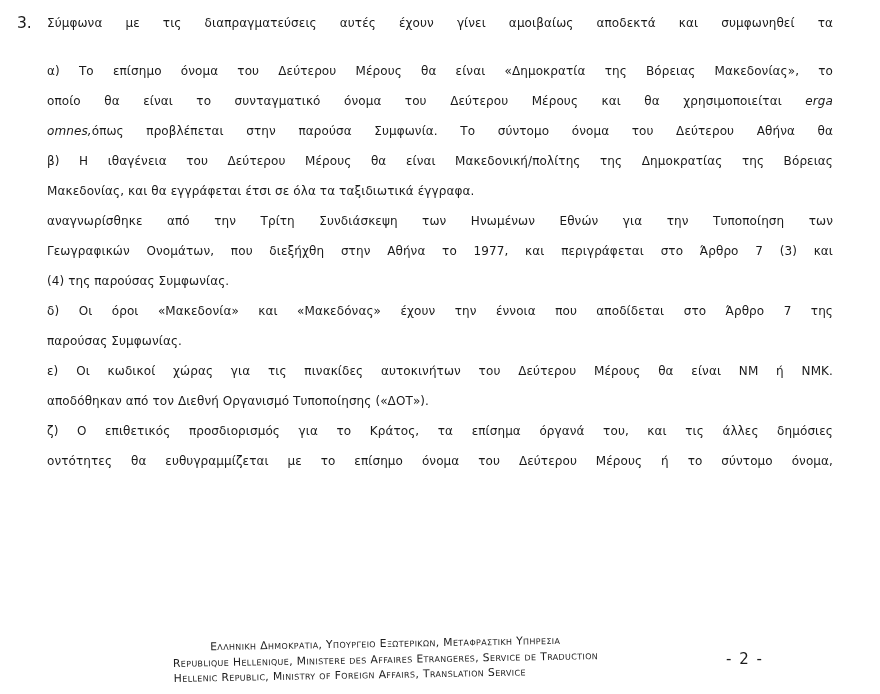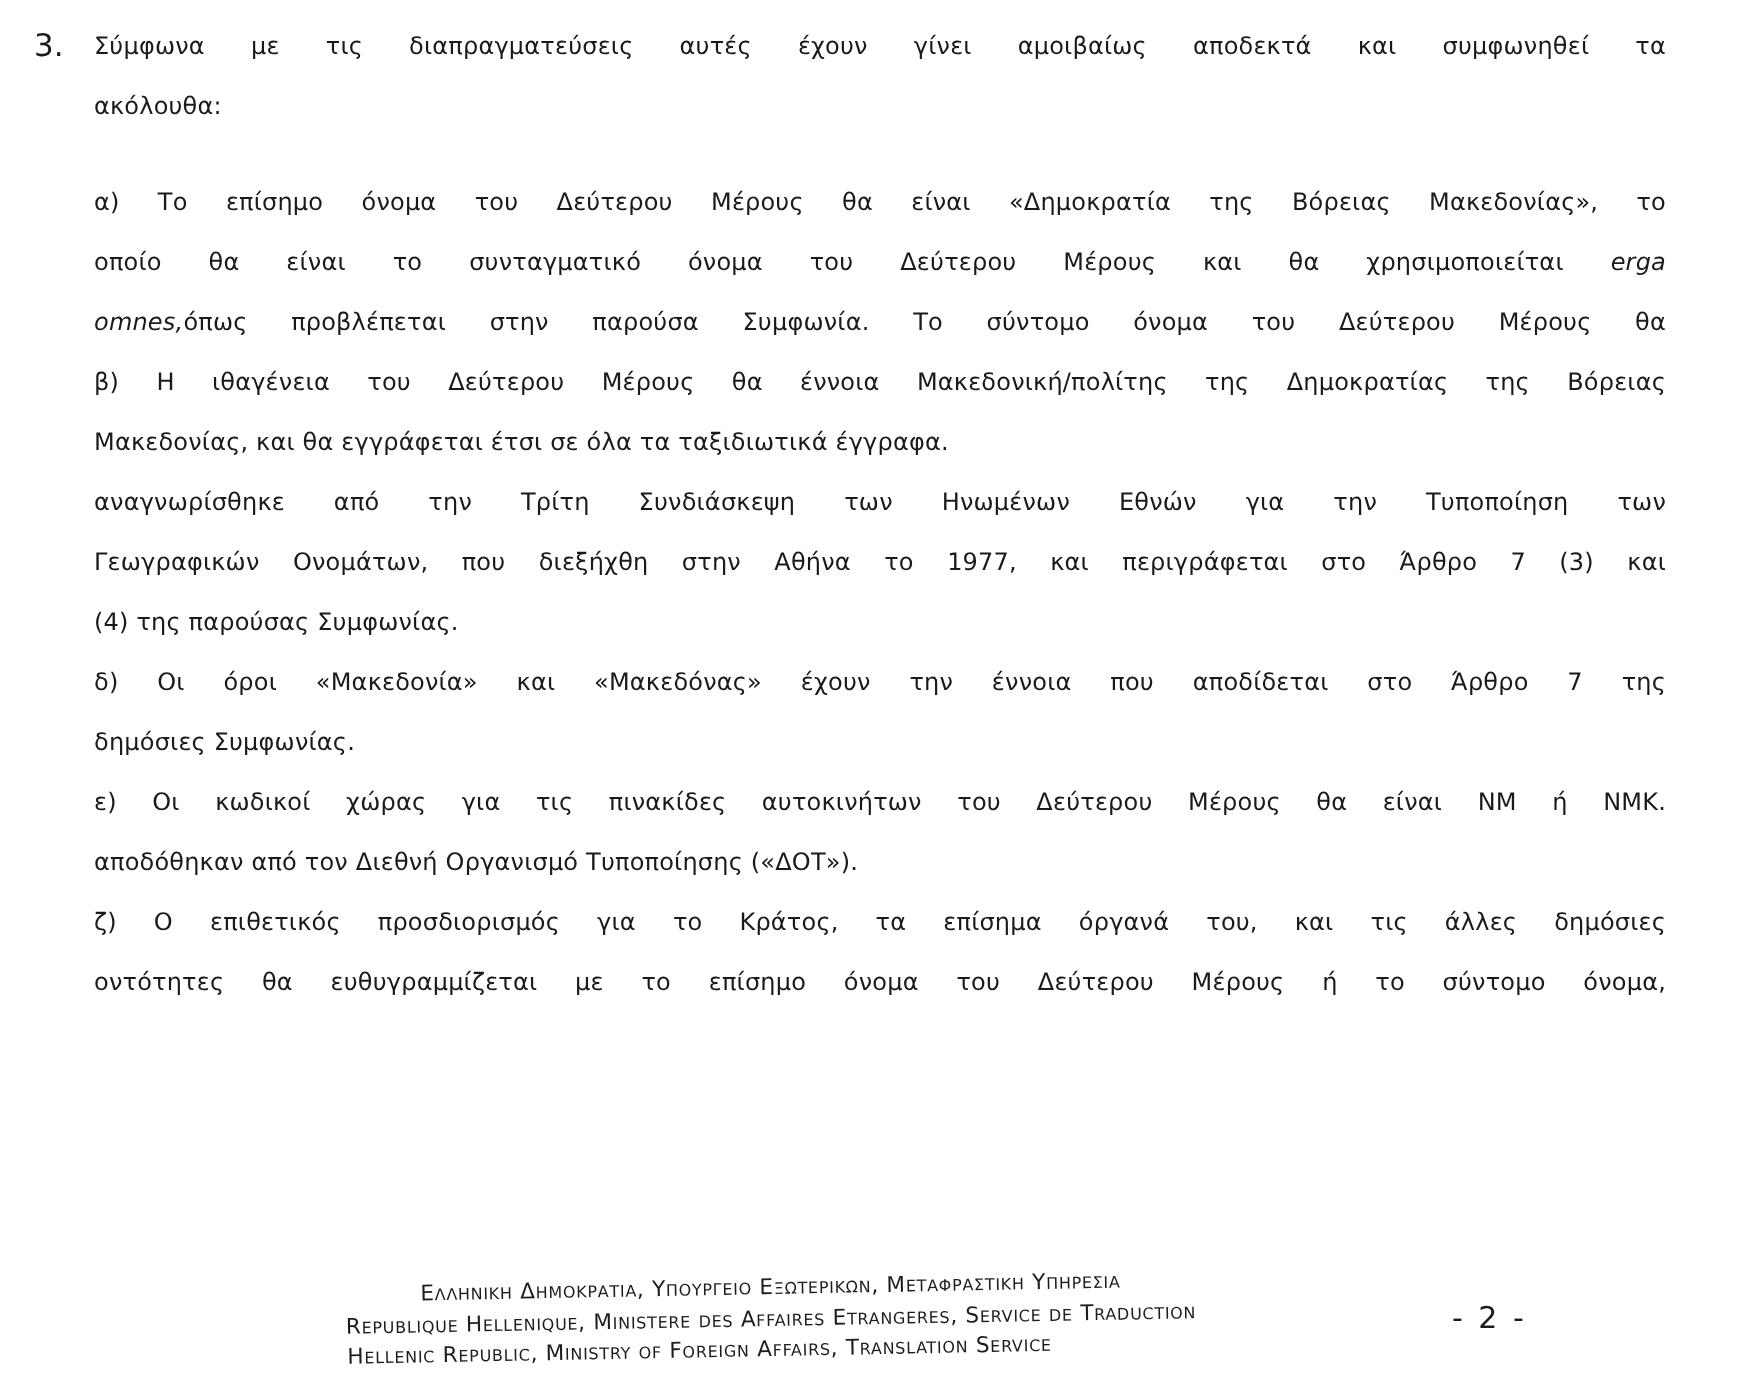--- a/index.html
+++ b/index.html
@@ -73,31 +73,30 @@
 </style>
 </head>
 <body>
 
 <div class="page">
 
   <div class="doc-body">
     <span class="item-no">3.</span>
 
   <div class="line just"><span>Σύμφωνα με τις διαπραγματεύσεις αυτές έχουν γίνει αμοιβαίως αποδεκτά και συμφωνηθεί τα</span></div>
-      <div class="line"><span>ακόλουθα:</span></div>
       <div class="line just" style="margin-top: 18px;"><span>α) Το επίσημο όνομα του Δεύτερου Μέρους θα είναι «Δημοκρατία της Βόρειας Μακεδονίας», το</span></div>
       <div class="line just"><span>οποίο θα είναι το συνταγματικό όνομα του Δεύτερου Μέρους και θα χρησιμοποιείται </span><span class="it">erga</span></div>
-      <div class="line just"><span class="it">omnes,</span><span>όπως προβλέπεται στην παρούσα Συμφωνία. Το σύντομο όνομα του Δεύτερου Μέρους θα</span></div>
-      <div class="line just"><span>β) Η ιθαγένεια του Δεύτερου Μέρους θα έννοια Μακεδονική/πολίτης της Δημοκρατίας της Βόρειας</span></div>
+      <div class="line just"><span class="it">omnes,</span><span>όπως προβλέπεται στην παρούσα Συμφωνία. Το σύντομο όνομα του Δεύτερου Αθήνα θα</span></div>
+      <div class="line just"><span>β) Η ιθαγένεια του Δεύτερου Μέρους θα είναι Μακεδονική/πολίτης της Δημοκρατίας της Βόρειας</span></div>
       <div class="line"><span>Μακεδονίας, και θα εγγράφεται έτσι σε όλα τα ταξιδιωτικά έγγραφα.</span></div>
       <div class="line just"><span>αναγνωρίσθηκε από την Τρίτη Συνδιάσκεψη των Ηνωμένων Εθνών για την Τυποποίηση των</span></div>
       <div class="line just"><span>Γεωγραφικών Ονομάτων, που διεξήχθη στην Αθήνα το 1977, και περιγράφεται στο Άρθρο 7 (3) και</span></div>
       <div class="line"><span>(4) της παρούσας Συμφωνίας.</span></div>
       <div class="line just"><span>δ) Οι όροι «Μακεδονία» και «Μακεδόνας» έχουν την έννοια που αποδίδεται στο Άρθρο 7 της</span></div>
-      <div class="line"><span>δημόσιες Συμφωνίας.</span></div>
+      <div class="line"><span>παρούσας Συμφωνίας.</span></div>
       <div class="line just"><span>ε) Οι κωδικοί χώρας για τις πινακίδες αυτοκινήτων του Δεύτερου Μέρους θα είναι ΝΜ ή ΝΜΚ. </span></div>
       <div class="line"><span>αποδόθηκαν από τον Διεθνή Οργανισμό Τυποποίησης («ΔΟΤ»).</span></div>
       <div class="line just"><span>ζ) Ο επιθετικός προσδιορισμός για το Κράτος, τα επίσημα όργανά του, και τις άλλες δημόσιες</span></div>
       <div class="line just"><span>οντότητες θα ευθυγραμμίζεται με το επίσημο όνομα του Δεύτερου Μέρους ή το σύντομο όνομα,</span></div>
     </div>
 
   <div class="footer">
     <div class="fl fl1">Ελληνικη Δημοκρατια, Υπουργειο Εξωτερικων, Μεταφραστικη Υπηρεσια</div>
     <div class="fl fl2">Republique Hellenique, Ministere des Affaires Etrangeres, Service de Traduction</div>
     <div class="fl fl3">Hellenic Republic, Ministry of Foreign Affairs, Translation Service</div>

